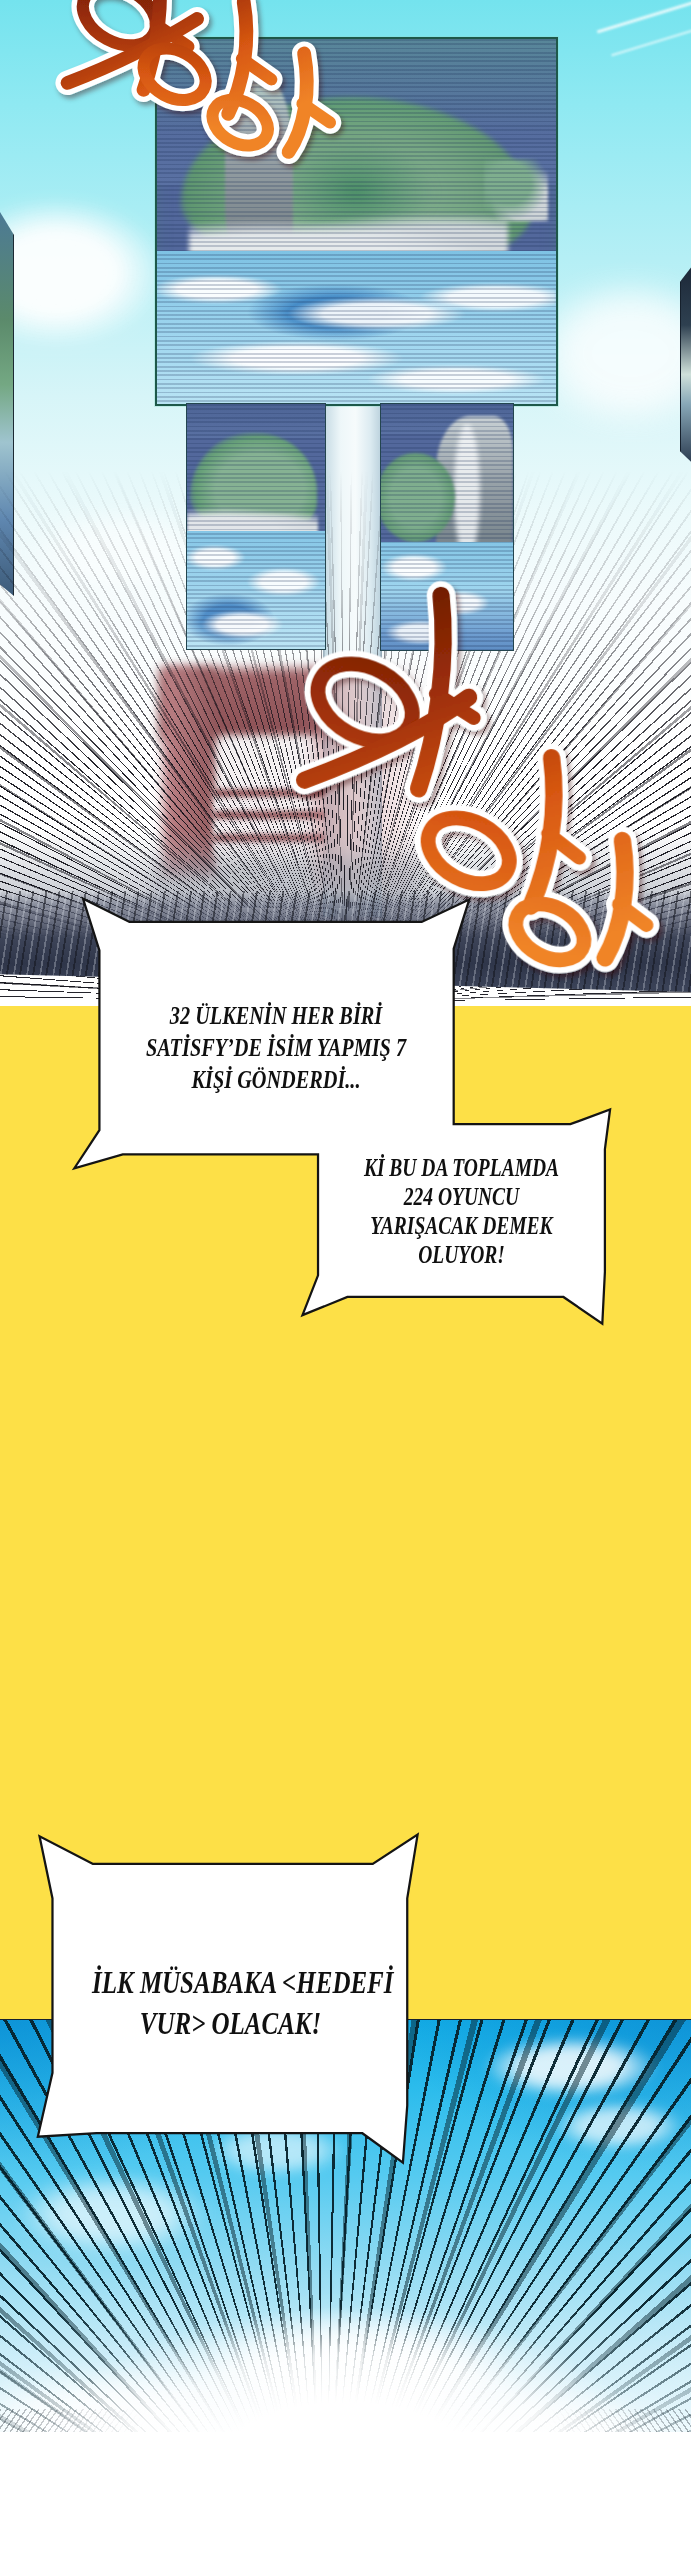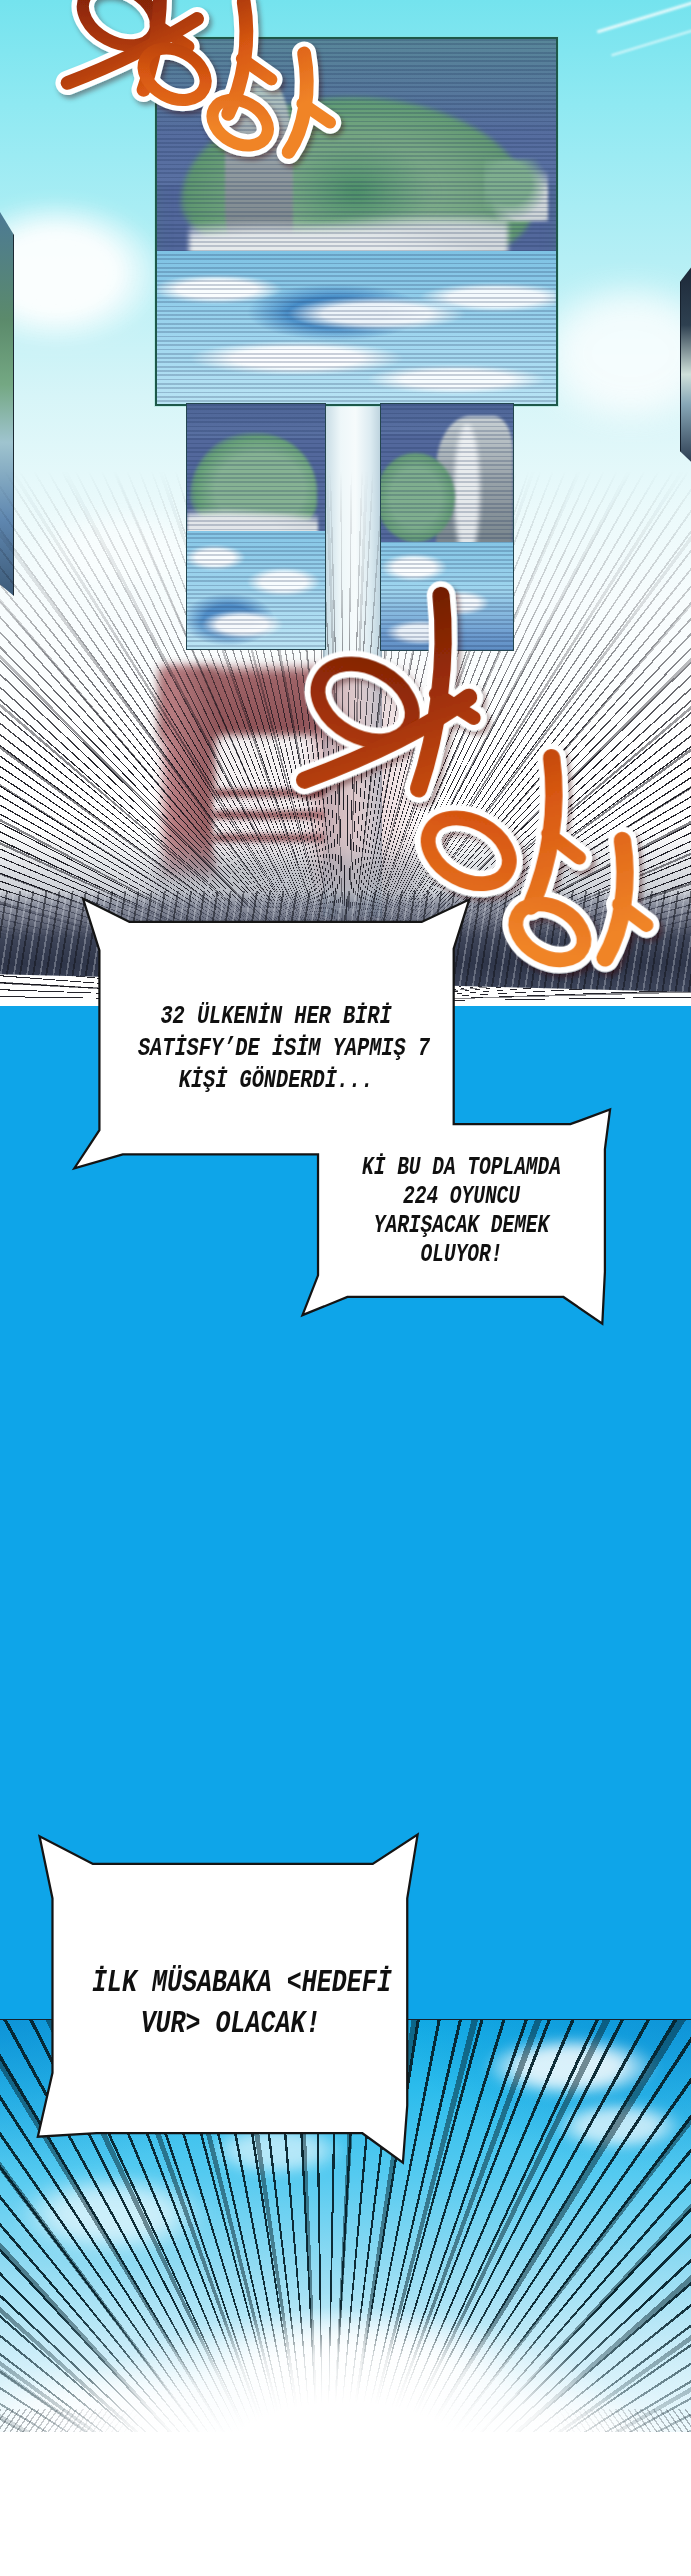--- a/index.html
+++ b/index.html
@@ -1,17 +1,17 @@
 <!DOCTYPE html>
 <html style="font-size:14px"><head>
 <meta charset="utf-8">
 <style>
   html,body{margin:0;padding:0;background:#fff;}
-  #page{position:relative;width:691px;height:2432px;overflow:hidden;background:#0ea5e9;
-        font-family:Liberation Mono, monospace;}
+  #page{position:relative;width:691px;height:2432px;overflow:hidden;background:#fde047;
+        font-family:Liberation Serif, serif;}
   .abs{position:absolute;}
   .cloud{position:absolute;border-radius:50%;background:radial-gradient(ellipse at 50% 50%,rgba(255,255,255,.98) 0 40%,rgba(255,255,255,0) 72%);}
   .screen{position:absolute;overflow:hidden;background:#53689c;}
   .scanlines{position:absolute;inset:0;background:repeating-linear-gradient(180deg,rgba(25,45,85,.22) 0 1.7px,rgba(255,255,255,0) 1.7px 4.3px);}
   .bubble-text{position:absolute;font-style:italic;font-weight:700;color:#101010;text-align:center;transform:scaleX(.78);transform-origin:50% 0;}
   .bubble-text div{white-space:nowrap;}
   svg{position:absolute;overflow:visible;}
 </style>
 </head>
 <body>

